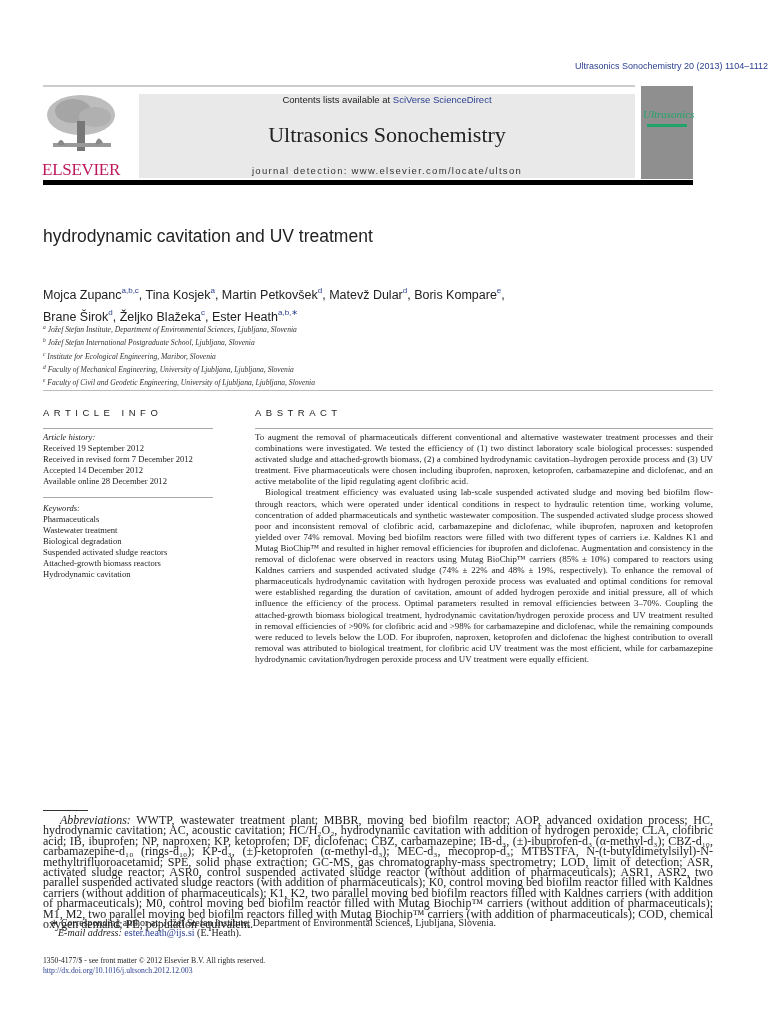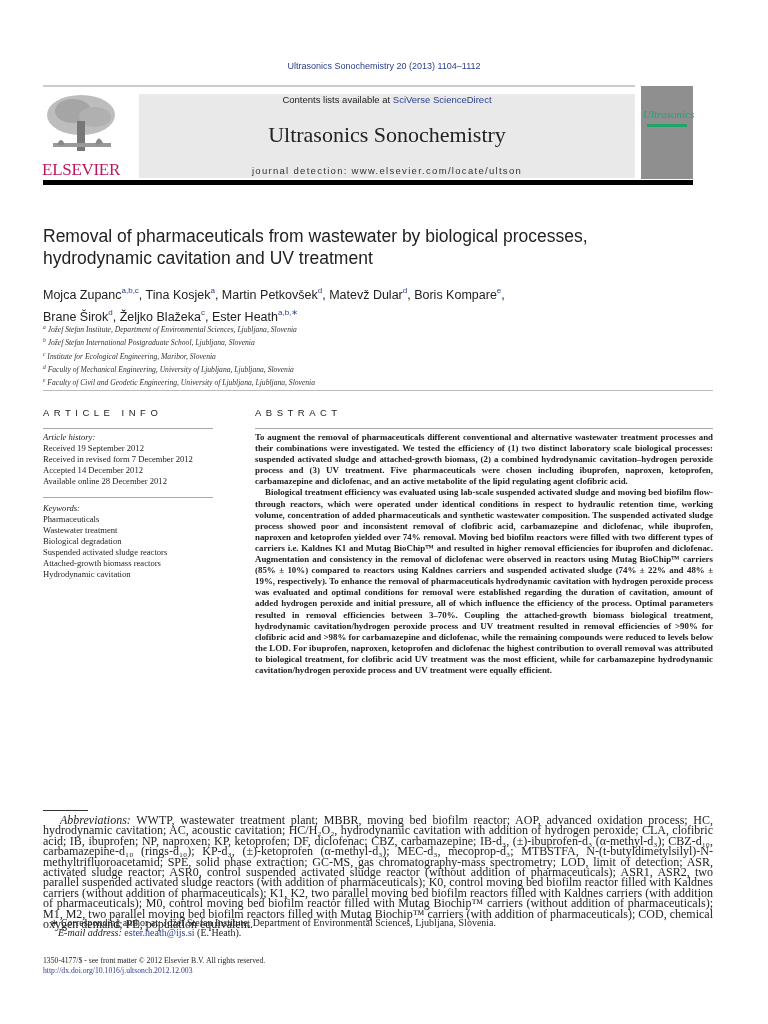--- a/index.html
+++ b/index.html
@@ -1,18 +1,18 @@
 <!DOCTYPE html>
 <html><head>
 <meta charset="utf-8">
 <style>
   * { box-sizing: border-box; margin: 0; padding: 0; }
   body { width: 768px; height: 1024px; background: #fff; font-family: "Liberation Serif", serif; color: #222; position: relative; overflow: hidden; }
   .abs { position: absolute; }
-  .journal-ref { top: 61px; left: 0; width: 768px; text-align: center; font-family: "Liberation Sans", sans-serif; font-size: 9px; color: #2a3f8f; }
+  .journal-ref { top: 61px; left: 0; width: 768px; text-align: right; font-family: "Liberation Sans", sans-serif; font-size: 9px; color: #2a3f8f; }
   .top-rule { top: 85px; left: 43px; width: 592px; height: 2px; background: #ccc; }
   .logo-box { top: 93px; left: 40px; width: 82px; height: 87px; }
   .tree { position: absolute; top: 0; left: 3px; width: 76px; height: 62px; }
   .elsevier { position: absolute; bottom: 0; left: 0; width: 82px; text-align: center; font-family: "Liberation Serif", serif; font-size: 17px; color: #be185d; letter-spacing: -0.3px; }
   .banner { top: 94px; left: 139px; width: 496px; height: 84px; background: #e9e9e9; }
   .contents { position: absolute; top: 0; width: 100%; text-align: center; font-family: "Liberation Sans", sans-serif; font-size: 9.5px; color: #222; }
   .contents .link { color: #2a3f8f; }
   .jtitle { position: absolute; top: 28px; width: 100%; text-align: center; font-family: "Liberation Serif", serif; font-size: 22px; color: #222; }
   .homepage { position: absolute; top: 71px; width: 100%; text-align: center; font-family: "Liberation Sans", sans-serif; font-size: 9.5px; letter-spacing: 1.3px; color: #333; }
   .cover { top: 86px; left: 641px; width: 52px; height: 93px; background: #8f8f8f; }
@@ -26,21 +26,21 @@
   .affil sup { font-size: 5.5px; color: #333; vertical-align: 3px; }
   .mid-rule { top: 390px; left: 43px; width: 670px; height: 1px; background: #bbb; }
   .sect-head { font-family: "Liberation Sans", sans-serif; font-size: 9.5px; letter-spacing: 4.5px; color: #222; }
   .info-head { top: 407px; left: 43px; }
   .abs-head { top: 407px; left: 255px; }
   .info-rule { left: 43px; width: 170px; height: 1px; background: #aaa; }
   .abs-rule { top: 428px; left: 255px; width: 458px; height: 1px; background: #aaa; }
   .info-block { left: 43px; width: 180px; font-family: "Liberation Serif", serif; font-size: 8.6px; line-height: 11px; color: #222; }
   .info-block .lbl { font-style: italic; }
   .abstract { top: 432px; left: 255px; width: 458px; font-family: "Liberation Serif", serif; font-size: 8.9px; line-height: 11.1px; text-align: justify; color: #222; }
-  .abstract p { text-indent: 0; font-weight: bold; }
+  .abstract p { text-indent: 0; }
   .abstract p + p { text-indent: 10px; }
   .copyright { text-align: right; }
   .foot-rule { top: 810px; left: 43px; width: 45px; height: 1px; background: #333; }
   .abbrev { top: 815px; left: 43px; width: 670px; font-family: "Liberation Serif", serif; font-size: 12px; line-height: 10.4px; text-align: justify; color: #222; }
   .abbrev .it { font-style: italic; }
   .corr { top: 918px; left: 50px; width: 660px; font-family: "Liberation Serif", serif; font-size: 10px; line-height: 10.4px; color: #222; }
   .corr .it { font-style: italic; }
   .link { color: #2a3f8f; }
   .bottom { top: 956px; left: 43px; font-family: "Liberation Serif", serif; font-size: 7.7px; line-height: 10.4px; color: #222; }
 </style>
@@ -72,21 +72,20 @@
 </div>
 
 <div class="abs cover">
   <div class="cover-title">Ultrasonics</div>
   <div class="cover-bar"></div>
 </div>
 
 <div class="abs thick-rule"></div>
 
 <div class="abs title">
-  <div>Removal of pharmaceuticals from wastewater by biological processes,</div>
   <div>hydrodynamic cavitation and UV treatment</div>
 </div>
 
 <div class="abs authors">
   <div>
     <span>Mojca Zupanc</span><sup>a,b,c</sup><span>, </span>
     <span>Tina Kosjek</span><sup>a</sup><span>, </span>
     <span>Martin Petkovšek</span><sup>d</sup><span>, </span>
     <span>Matevž Dular</span><sup>d</sup><span>, </span>
     <span>Boris Kompare</span><sup>e</sup><span>,</span>

